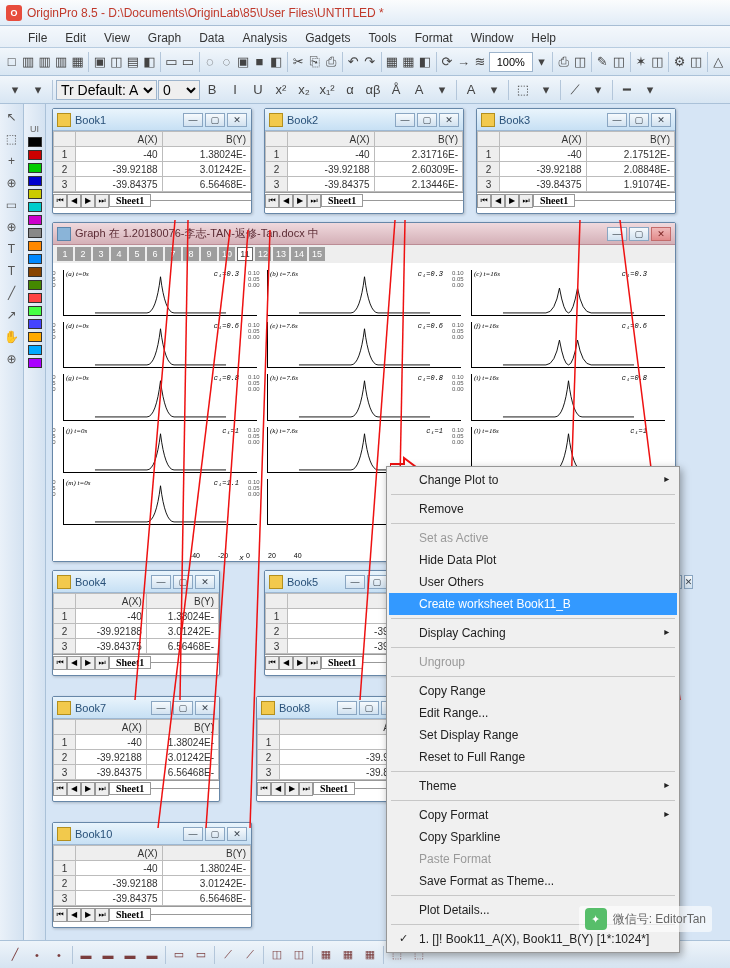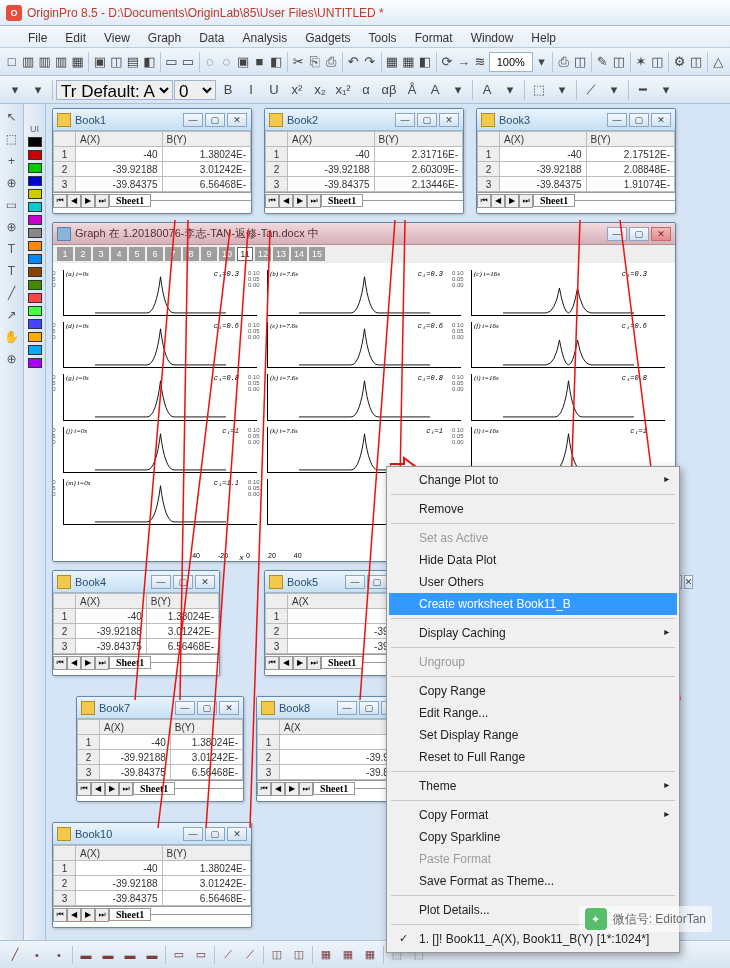--- a/index.html
+++ b/index.html
@@ -5,38 +5,38 @@
 *{box-sizing:border-box;margin:0;padding:0;font-family:"Microsoft YaHei","Segoe UI",Tahoma,sans-serif}
 body{width:730px;height:968px;overflow:hidden;background:#d6e5f5;position:relative;user-select:none}
 .titlebar{height:26px;background:linear-gradient(#fbfcfd,#e1ecf7);display:flex;align-items:center;padding:0 6px;border-bottom:1px solid #a7bdd4;font-size:12px;color:#4a4a4a}
 .titlebar .logo{width:16px;height:16px;border-radius:3px;background:#e74c3c;margin-right:5px;display:flex;align-items:center;justify-content:center;color:#fff;font-size:9px;font-weight:bold}
 .titlebar .title{color:#c0392b}
 .menubar{height:22px;background:linear-gradient(#f4f8fc,#e6eef7);display:flex;align-items:flex-end;padding:0 19px;border-bottom:1px solid #b7cce0;font-size:12px}
 .menubar span{padding:2px 9px;color:#333}
 .toolbar{height:28px;background:linear-gradient(#f1f6fb,#d8e6f3);display:flex;align-items:center;border-bottom:1px solid #aac1d8;padding:0 4px;gap:1px;font-size:11px}
 .toolbar .tb{width:22px;height:22px;display:flex;align-items:center;justify-content:center;border:1px solid transparent;font-size:13px;color:#444}
 .toolbar .sep{width:1px;height:20px;background:#b3c6da;margin:0 2px}
-.toolbar select{font-size:17px;height:20px;border:1px solid #9db4cc}
+.toolbar select{font-size:14px;height:20px;border:1px solid #9db4cc}
 .toolbar input.zoom{width:44px;height:20px;font-size:11px;border:1px solid #9db4cc;text-align:center}
 .workspace{position:absolute;top:104px;left:0;right:0;bottom:28px;background:#d6e5f5;display:flex}
 .lefttools{width:24px;background:linear-gradient(90deg,#eaf1f9,#d4e2f1);border-right:1px solid #aac1d8;display:flex;flex-direction:column;align-items:center;padding-top:4px;gap:4px}
 .lefttools .lt{width:18px;height:18px;display:flex;align-items:center;justify-content:center;font-size:12px;color:#555}
 .lefttools2{width:22px;background:linear-gradient(90deg,#eaf1f9,#d4e2f1);border-right:1px solid #aac1d8;display:flex;flex-direction:column;align-items:center;padding-top:20px;gap:3px}
 .lefttools2 .swatch{width:14px;height:10px;border:1px solid #333}
 .mdi{flex:1;position:relative;padding:6px}
 .childwin{position:absolute;background:#fff;border:1px solid #6787a8;border-radius:2px;box-shadow:1px 1px 3px rgba(0,0,0,.2)}
 .childwin .chead{height:22px;background:linear-gradient(#e9f4fc,#c7e0f4);display:flex;align-items:center;padding:0 4px;font-size:11px;color:#285078;border-bottom:1px solid #9db8d3}
 .childwin .chead .cico{width:14px;height:14px;background:#f2c94c;border:1px solid #b38f1d;margin-right:4px}
 .childwin .chead .spacer{flex:1}
 .childwin .chead .cbtn{width:20px;height:14px;margin-left:2px;background:linear-gradient(#f6fafd,#d2e2f0);border:1px solid #8aa6c2;display:flex;align-items:center;justify-content:center;font-size:9px;color:#39424c}
 .childwin .chead .cbtn.close{background:linear-gradient(#f0b9b9,#e28b8b);color:#7a2323;border-color:#c36b6b}
 .sheetgrid{font-size:10px;color:#333}
 .sheetgrid table{border-collapse:collapse;width:100%}
 .sheetgrid th,.sheetgrid td{border:1px solid #bcbcbc;padding:1px 4px;text-align:right;height:15px}
-.sheetgrid th{background:#eee;text-align:left;font-weight:normal}
+.sheetgrid th{background:#eee;text-align:right;font-weight:normal}
 .sheetgrid .rownum{background:#eee;text-align:center;width:22px}
 .sheettab{height:16px;font-size:10px;display:flex;align-items:center;border-top:1px solid #999}
 .sheettab .nav{width:14px;height:14px;border:1px solid #999;background:#eee;display:flex;align-items:center;justify-content:center;font-size:8px}
 .sheettab .lab{background:#fff;border:1px solid #999;padding:0 6px;font-weight:bold;font-family:"Times New Roman",serif}
 .graphwin .chead{background:linear-gradient(#f0d9dd,#d4b0b7);border-bottom:1px solid #bb8c95;color:#5c2b34}
 .graphwin .pagebar{height:18px;background:#eee;display:flex;padding:2px 4px;gap:2px}
 .graphwin .pagebar .pg{width:16px;height:14px;background:#9e9e9e;color:#fff;font-size:9px;display:flex;align-items:center;justify-content:center}
 .graphwin .pagebar .pg.sel{background:#fff;color:#333;border:1px solid #666}
 .graphwin .plots{background:#fff;padding:4px 6px;height:calc(100% - 40px);position:relative;overflow:hidden}
 .plotrow{display:flex;gap:2px;height:18%}
@@ -424,21 +424,21 @@
     <span>B</span>
     <div class="spacer"></div>
     <div class="cbtn">—</div>
     <div class="cbtn">▢</div>
     <div class="cbtn ">✕</div>
   </div>
         <div class="sheetgrid">
           <table></table>
         </div>
       </div>
-      <div class="childwin" style="left: 6px; top: 592px; width: 168px; height: 106px; margin-left: 24px;">
+      <div class="childwin" style="left: 6px; top: 592px; width: 168px; height: 106px;">
         <div class="chead">
     <div class="cico"></div>
     <span>Book7</span>
     <div class="spacer"></div>
     <div class="cbtn">—</div>
     <div class="cbtn">▢</div>
     <div class="cbtn ">✕</div>
   </div>
         <div class="sheetgrid">
           <table>

